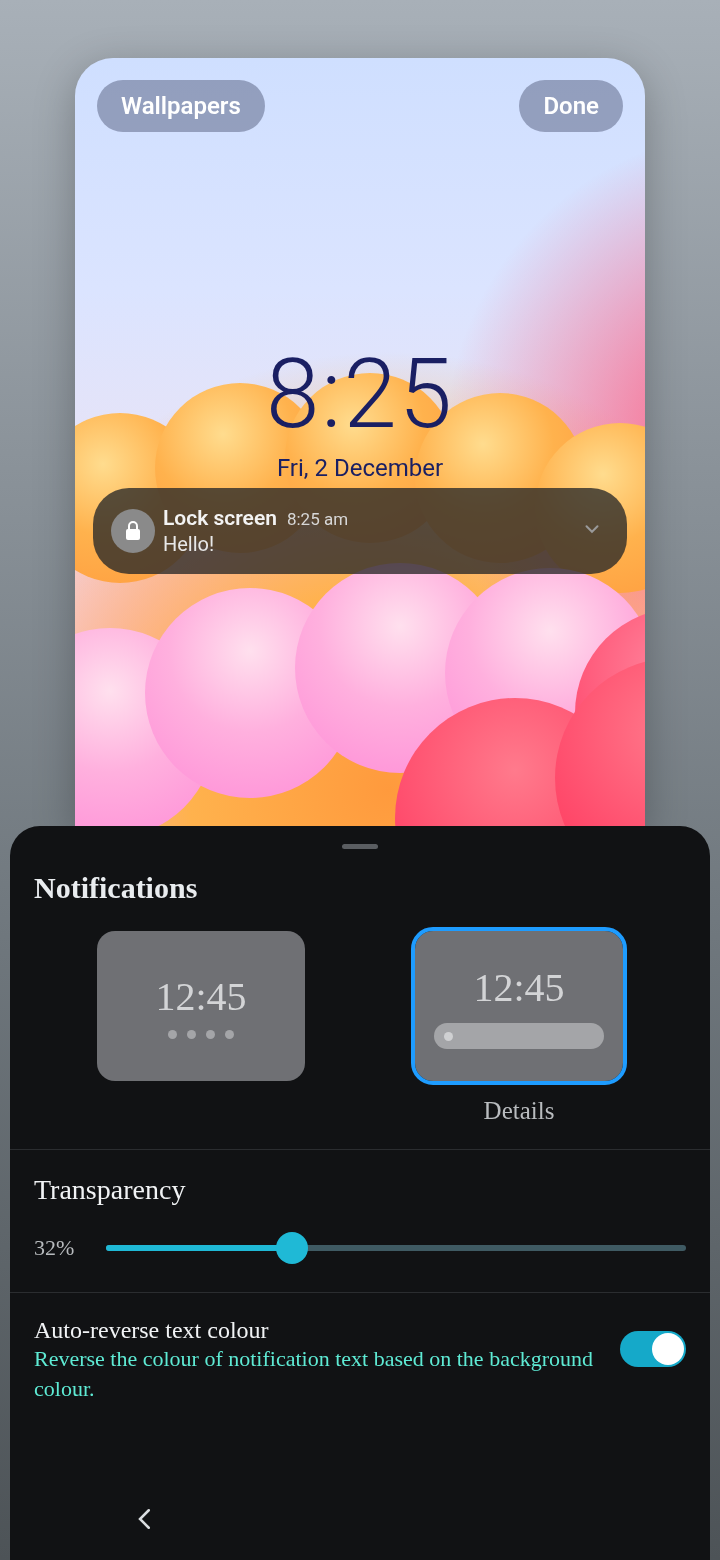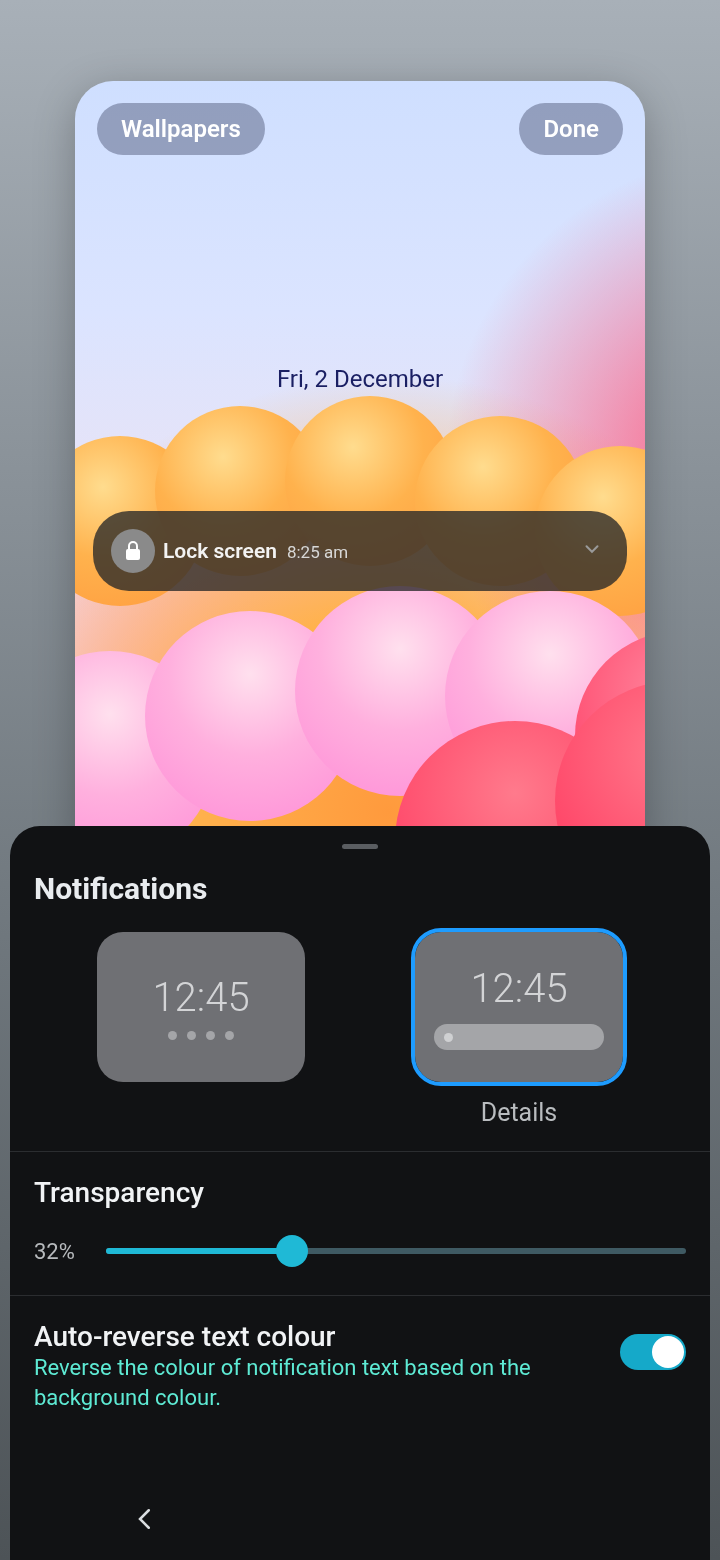--- a/index.html
+++ b/index.html
@@ -12,21 +12,20 @@
     left: 75px; top: 58px;
     width: 570px; height: 770px;
     border-radius: 38px 38px 0 0;
     overflow: hidden;
     background:
       radial-gradient(circle at 120% 50%, rgba(255,65,105,0.9) 0%, rgba(255,65,105,0) 40%),
       radial-gradient(circle at 55% 95%, #ff9a3d 0%, #ffb24d 25%, rgba(255,170,60,0) 55%),
       radial-gradient(circle at 30% 85%, #ff9ad6 0%, rgba(255,154,214,0) 40%),
       linear-gradient(180deg, #cfdfff 0%, #dbe4ff 30%, #e8e3f6 55%, #f2e6f0 70%);
     box-shadow: 0 10px 40px rgba(0,0,0,0.25);
-    margin-top: 23px;
   }
   
   .cloud-row { position: absolute; left: -40px; right: -40px; }
   .cloud-row .bump { position: absolute; border-radius: 50%; }
   .row-orange { top: 315px; }
   .row-orange .bump { background: radial-gradient(circle at 40% 30%, #ffdc8e 0%, #ffb24d 45%, #ff9a3d 100%); width: 170px; height: 170px; }
   .row-orange .b1 { left: 0; top: 40px; }
   .row-orange .b2 { left: 120px; top: 10px; }
   .row-orange .b3 { left: 250px; top: 0; }
   .row-orange .b4 { left: 380px; top: 20px; }
@@ -75,28 +74,29 @@
   .notif .line2 { font-size: 20px; color: #e8e8e8; margin-top: 2px; }
   .notif .chev { color: #9a9a9a; }
 
   
   .panel {
     position: absolute; left: 10px; right: 10px; top: 826px; bottom: 0;
     background: #111214;
     border-radius: 30px 30px 0 0;
     color: #e9ecef;
     padding: 18px 24px 8px 24px;
+    font-family: Liberation Serif, serif;
   }
   .grip { width: 36px; height: 5px; background: #5a5d61; border-radius: 3px; margin: 0 auto 22px; }
   .panel h2 { font-size: 30px; font-weight: 700; margin-bottom: 26px; }
 
   .opts { display: flex; gap: 110px; justify-content: center; margin-bottom: 18px; }
   .opt { text-align: center; }
   .opt .tile {
-    width: 208px; height: 150px; border-radius: 26px;
+    width: 208px; height: 150px; border-radius: 18px;
     background: #6f7074;
     display: flex; flex-direction: column; align-items: center; justify-content: center;
     position: relative;
   }
   .opt.selected .tile { outline: 4px solid #1e9cff; outline-offset: 0; }
   .opt .tile .t { font-size: 40px; color: #d3d4d6; font-weight: 300; }
   .opt .dots { margin-top: 10px; display: flex; gap: 10px; }
   .opt .dots span { width: 9px; height: 9px; background: #a4a5a8; border-radius: 50%; }
   .opt .bar { margin-top: 12px; width: 170px; height: 26px; background: #a4a5a8; border-radius: 13px; position: relative; }
   .opt .bar::before { content: ""; position: absolute; left: 10px; top: 9px; width: 9px; height: 9px; background: #cfd0d2; border-radius: 50%; }
@@ -107,21 +107,21 @@
   .transp h3 { font-size: 28px; font-weight: 500; color: #f1f3f5; margin-bottom: 22px; }
   .slider-row { display: flex; align-items: center; gap: 12px; }
   .pct { width: 60px; font-size: 22px; color: #b7babd; }
   .slider { flex: 1; height: 40px; position: relative; }
   .track-bg { position: absolute; left: 0; right: 0; top: 17px; height: 6px; background: #3f5a63; border-radius: 3px; }
   .track-fill { position: absolute; left: 0; top: 17px; height: 6px; background: #1fb9d6; border-radius: 3px; }
   .thumb { position: absolute; top: 4px; width: 32px; height: 32px; background: #1fb9d6; border-radius: 50%; }
 
   .auto { display: flex; align-items: flex-start; gap: 20px; }
   .auto .txts { flex: 1; }
-  .auto h3 { font-size: 28px; font-weight: 500; color: #f1f3f5; }
+  .auto h3 { font-size: 24px; font-weight: 500; color: #f1f3f5; }
   .auto p { font-size: 22px; color: #5eead4; margin-top: 0; line-height: 1.35; }
   .toggle {
     width: 66px; height: 36px; border-radius: 18px;
     background: #15a9c9; position: relative; flex-shrink: 0; margin-top: 14px;
   }
   .toggle .knob { position: absolute; right: 2px; top: 2px; width: 32px; height: 32px; background: #fff; border-radius: 50%; }
 
   .nav { position: absolute; left: 0; right: 0; bottom: 0; height: 82px; display: flex; align-items: center; }
   .nav .back { margin-left: 120px; color: #dadde0; }
   .nav .back svg { display:block; }
@@ -146,35 +146,37 @@
   </div>
   <div class="cloud-row row-red">
     <div class="bump b1"></div>
       <div class="bump b2"></div>
   </div>
 
   <div class="pill left">Wallpapers</div>
   <div class="pill right">Done</div>
 
   <div class="clock-wrap">
+    <div class="clock-time">8:25</div>
     <div class="clock-date">Fri, 2 December</div>
   </div>
 
   <div class="notif">
     <div class="ic">
       <svg width="20" height="24" viewBox="0 0 20 24" fill="none" stroke="#fff" stroke-width="2">
         <rect x="3" y="10" width="14" height="11" rx="2" fill="#fff" stroke="none"></rect>
         <path d="M6 10 V7 a4 4 0 0 1 8 0 v3" stroke="#fff"></path>
       </svg>
     </div>
     <div class="txt">
       <div>
         <span class="line1">Lock screen</span>
         <span class="time">8:25 am</span>
       </div>
+      <div class="line2">Hello!</div>
     </div>
     <div class="chev">
       <svg width="22" height="22" viewBox="0 0 24 24" fill="none" stroke="currentColor" stroke-width="2.2" stroke-linecap="round">
           <polyline points="6 9 12 15 18 9"></polyline>
         </svg>
     </div>
   </div>
 </div>
 
 <div class="panel">

